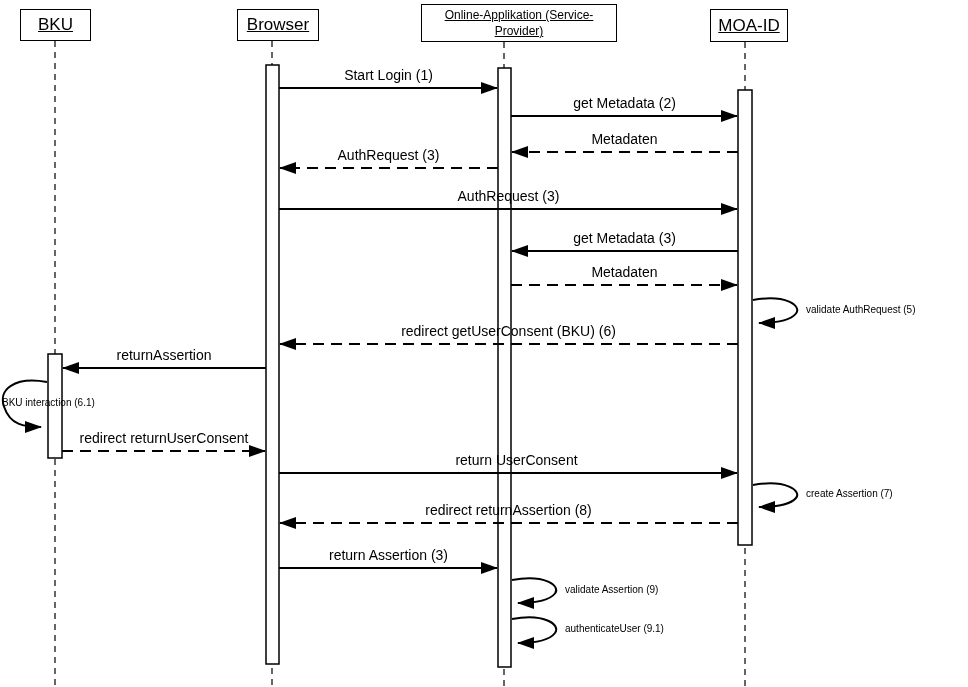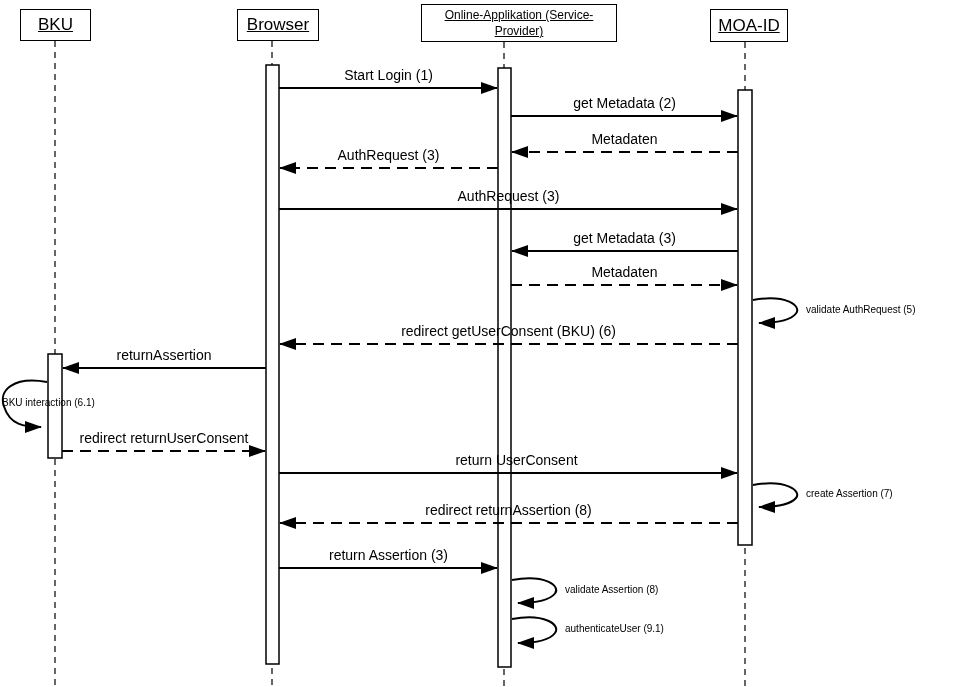--- a/index.html
+++ b/index.html
@@ -78,21 +78,21 @@
       <div class="msg-label" style="left: 624.5px; top: 264px;">Metadaten</div>
       <div class="msg-label" style="left: 508.5px; top: 323px; text-align: center;">redirect getUserConsent (BKU) (6)</div>
       <div class="msg-label" style="left: 164px; top: 347px;">returnAssertion</div>
       <div class="msg-label" style="left: 164px; top: 430px;">redirect returnUserConsent</div>
       <div class="msg-label" style="left: 508.5px; top: 452px; margin-left: 8px;">return UserConsent</div>
       <div class="msg-label" style="left: 508.5px; top: 502px;">redirect returnAssertion (8)</div>
       <div class="msg-label" style="left: 388.5px; top: 547px;">return Assertion (3)</div>
       <div class="loop-label" style="left: 806px; top: 303.5px;">validate AuthRequest (5)</div>
       <div class="loop-label" style="left: 2px; top: 396.5px;">BKU interaction (6.1)</div>
       <div class="loop-label" style="left: 806px; top: 488px;">create Assertion (7)</div>
-      <div class="loop-label" style="left: 565px; top: 583.5px;">validate Assertion (8)</div>
+      <div class="loop-label" style="left: 565px; top: 583.5px;">validate Assertion (9)</div>
       <div class="loop-label" style="left: 565px; top: 623px; text-align: right;">authenticateUser (9.1)</div>
     </div>
 <div class="actor-box" style="left: 20px; top: 9px; width: 71px; height: 32px;">
       <div class="actor-line">BKU</div>
     </div>
     <div class="actor-box" style="left: 237px; top: 9px; width: 82px; height: 32px;">
       <div class="actor-line">Browser</div>
     </div>
     <div class="actor-box two-line" style="left: 421px; top: 4px; width: 196px; height: 38px;">
       <div class="actor-line">Online-Applikation (Service-</div>

